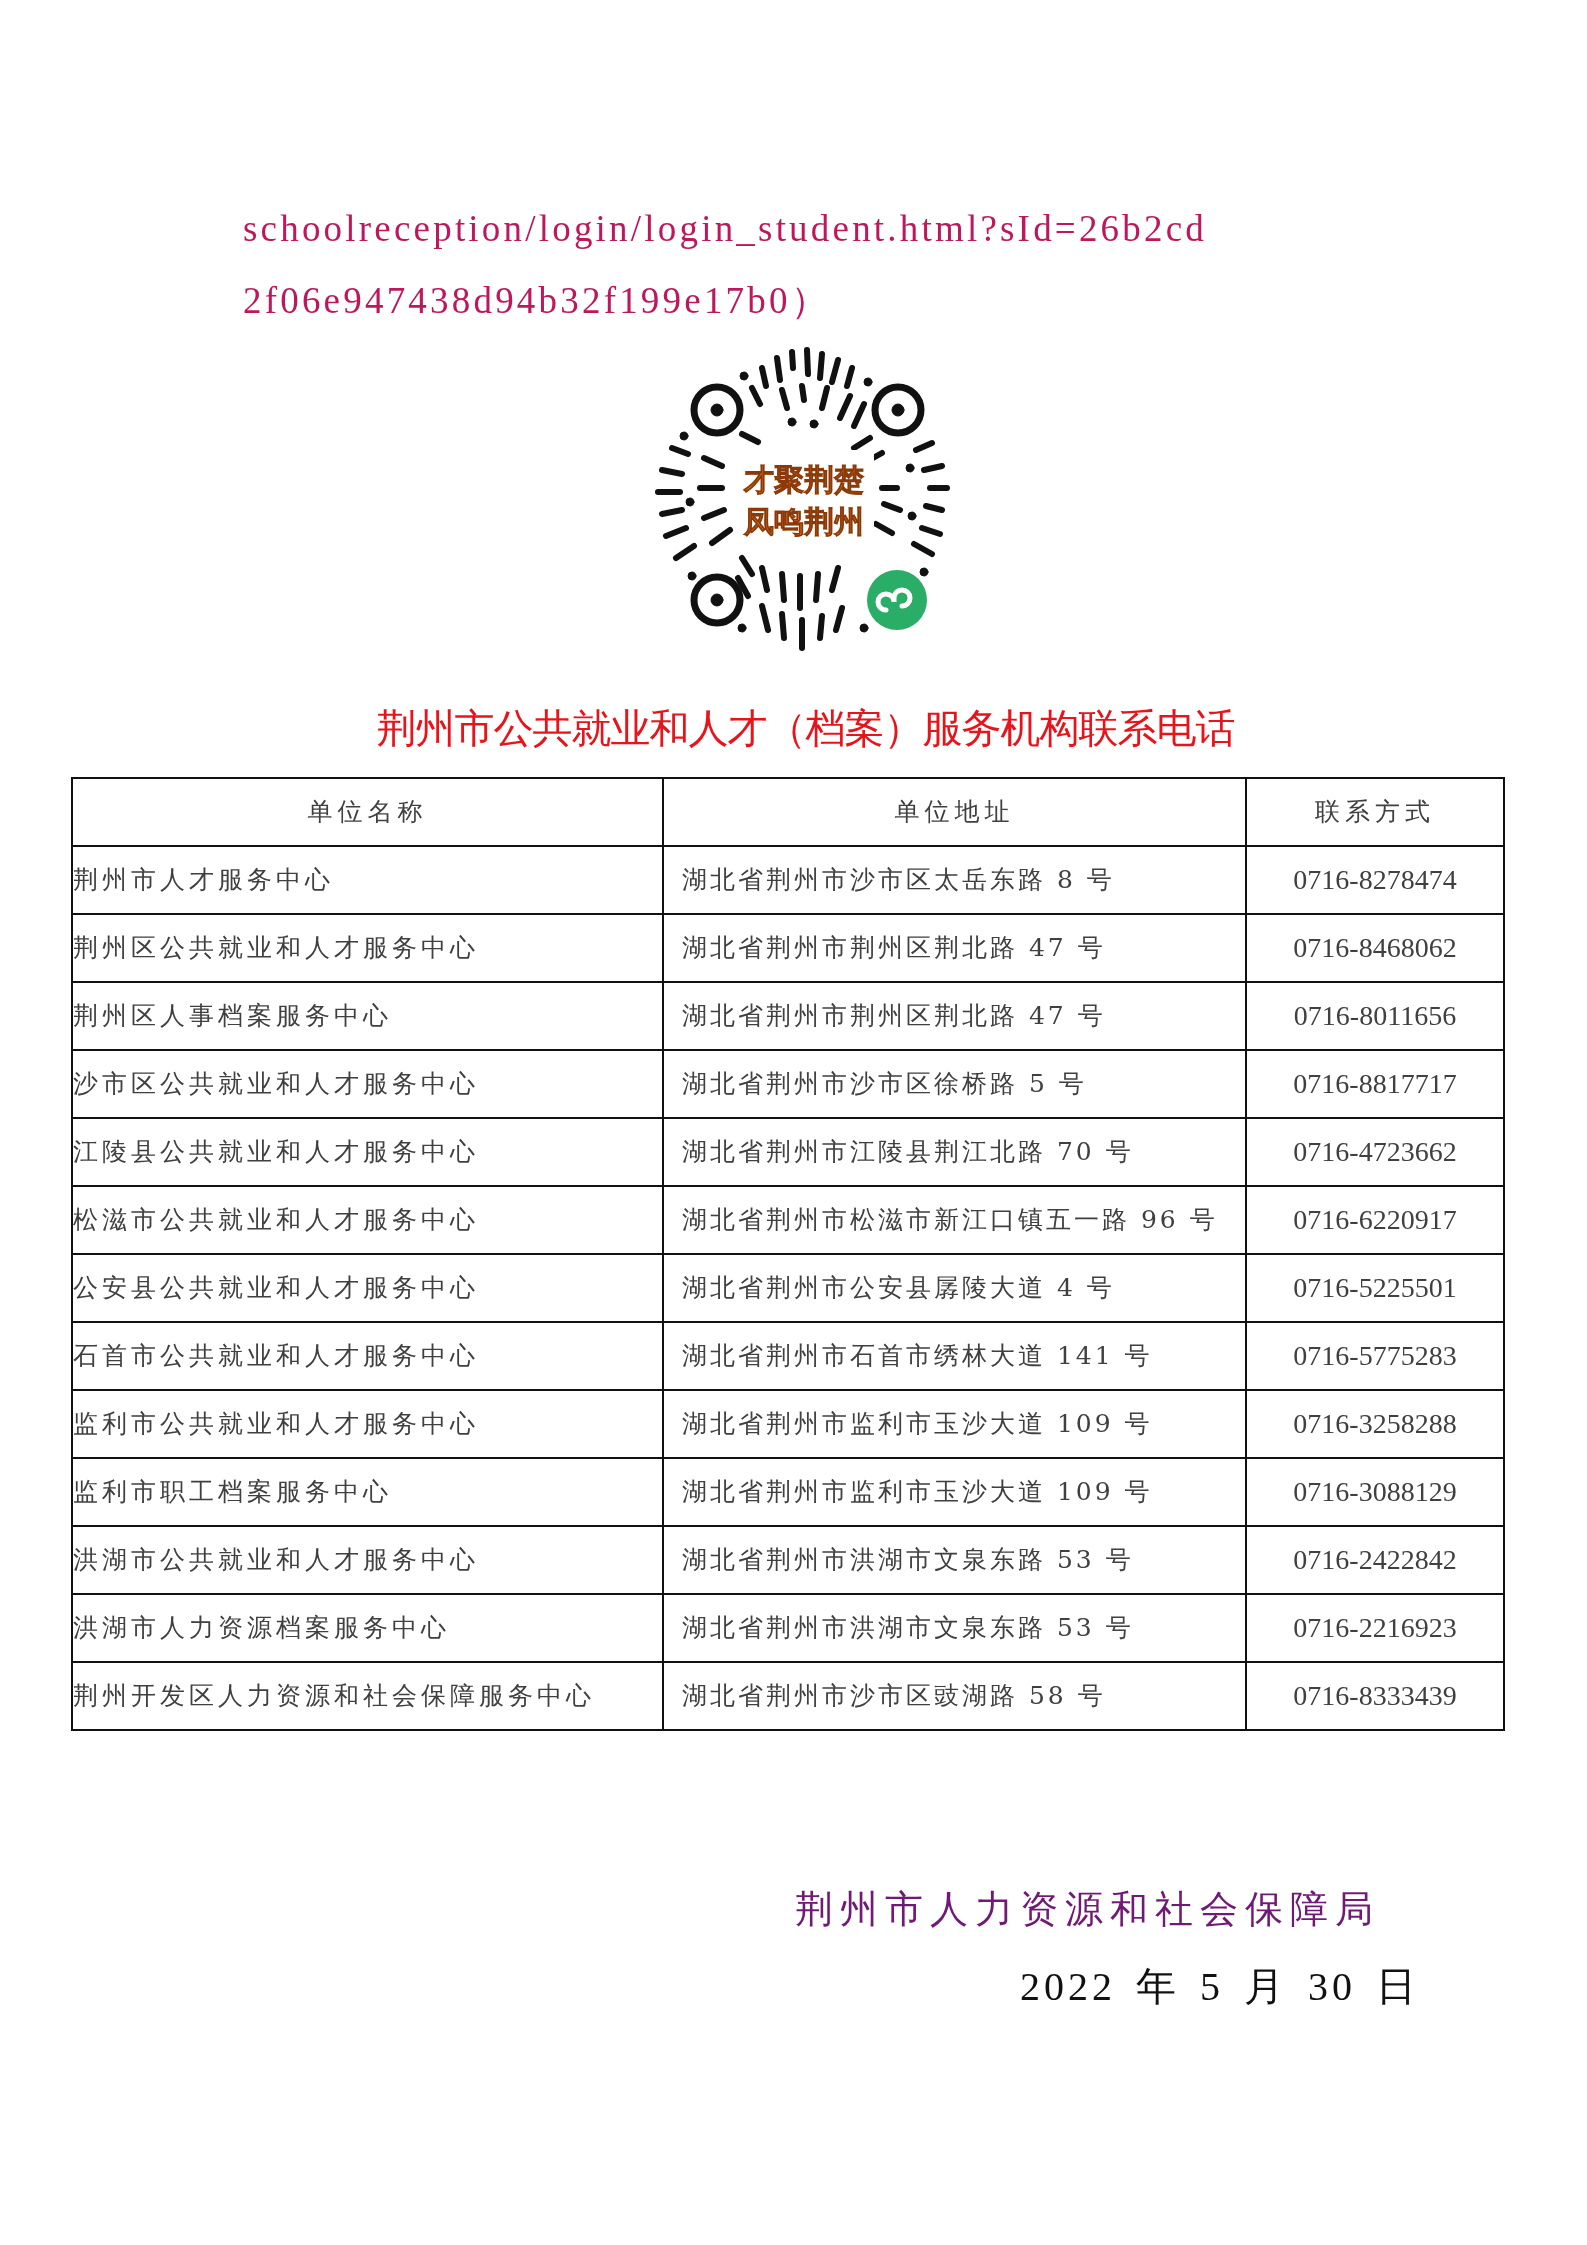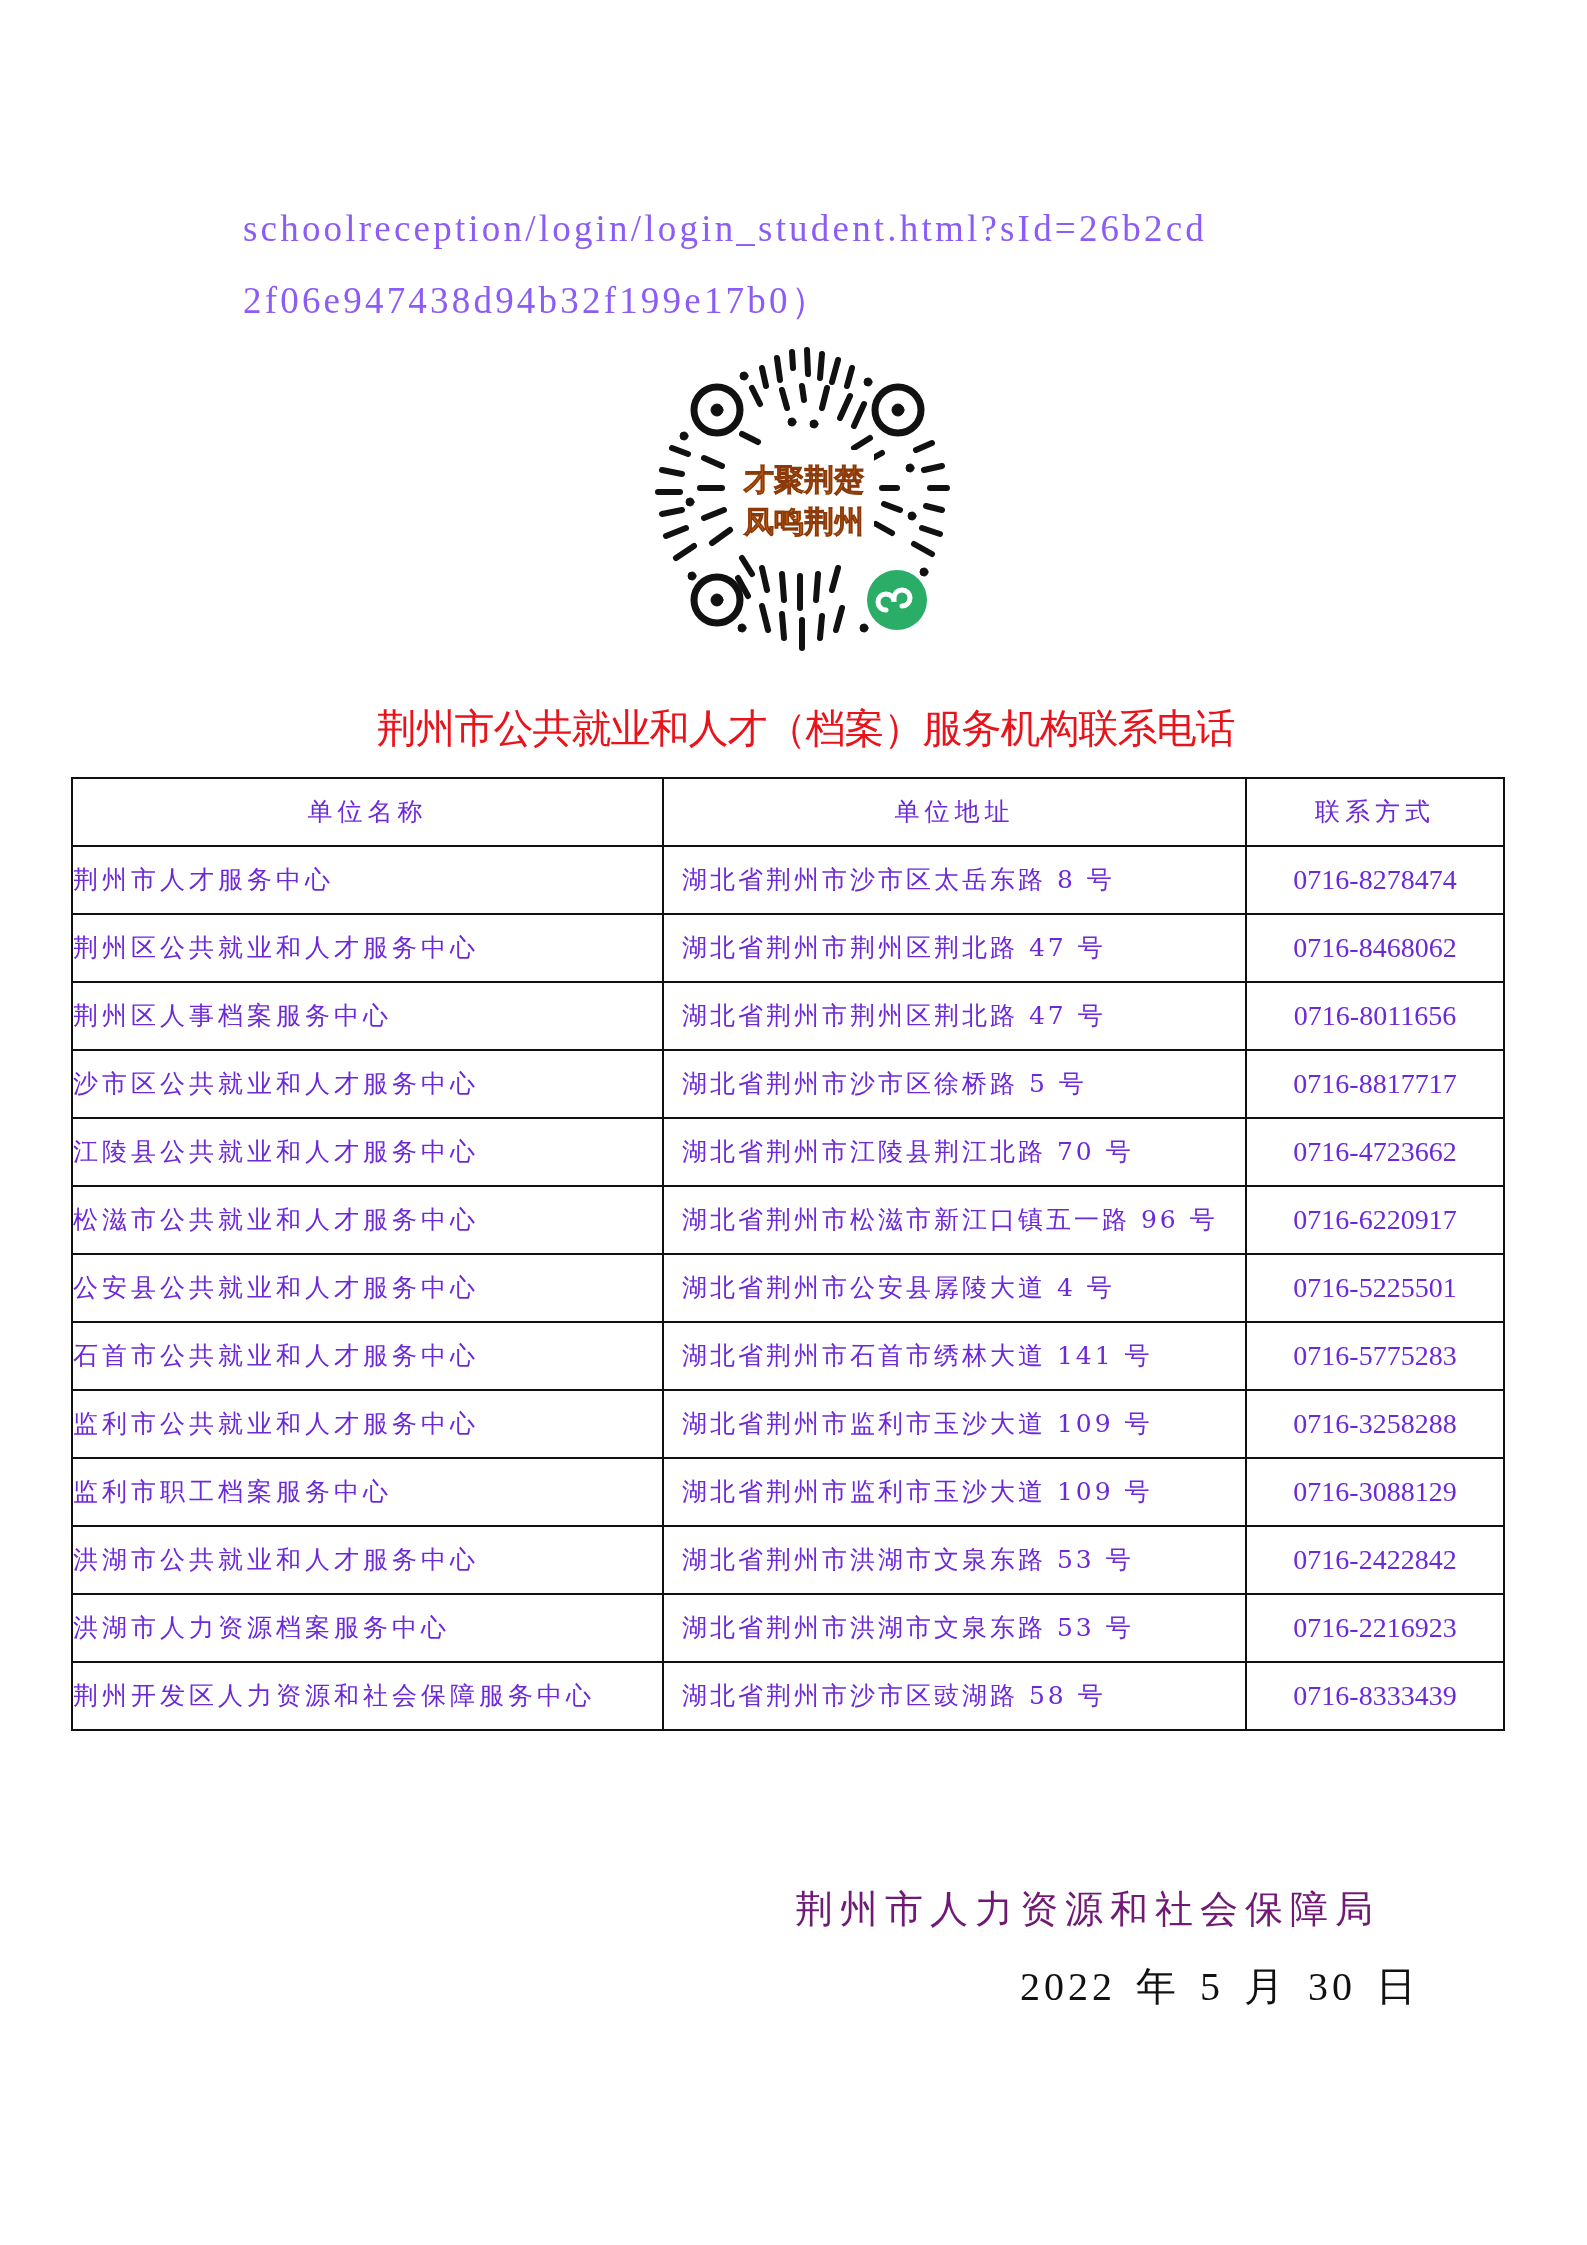--- a/index.html
+++ b/index.html
@@ -15,21 +15,21 @@
       color: #111111;
     }
 
     .url-line {
       position: absolute;
       left: 243px;
       font-family: "Liberation Serif", "DejaVu Serif", serif;
       font-size: 37px;
       letter-spacing: 3.2px;
       line-height: 1;
-      color: #8b5cf6;
+      color: #be185d;
       white-space: nowrap;
     }
     .url-line.l1 { top: 210px; }
     .url-line.l2 { top: 282px; }
 
     
     .qr {
       position: absolute;
       left: 642px;
       top: 338px;
@@ -63,21 +63,21 @@
     }
     table.contacts col.c1 { width: 591px; }
     table.contacts col.c2 { width: 583px; }
     table.contacts col.c3 { width: 258px; }
     table.contacts th, table.contacts td {
       border: 2px solid #111;
       height: 68px;
       font-weight: normal;
       font-size: 25px;
       line-height: 30px;
-      color: #6d28d9;
+      color: #404040;
       vertical-align: middle;
       white-space: nowrap;
       overflow: hidden;
     }
     table.contacts th {
       text-align: center;
       letter-spacing: 5px;
       font-family: "DejaVu Serif", serif;
     }
     table.contacts td.name {

